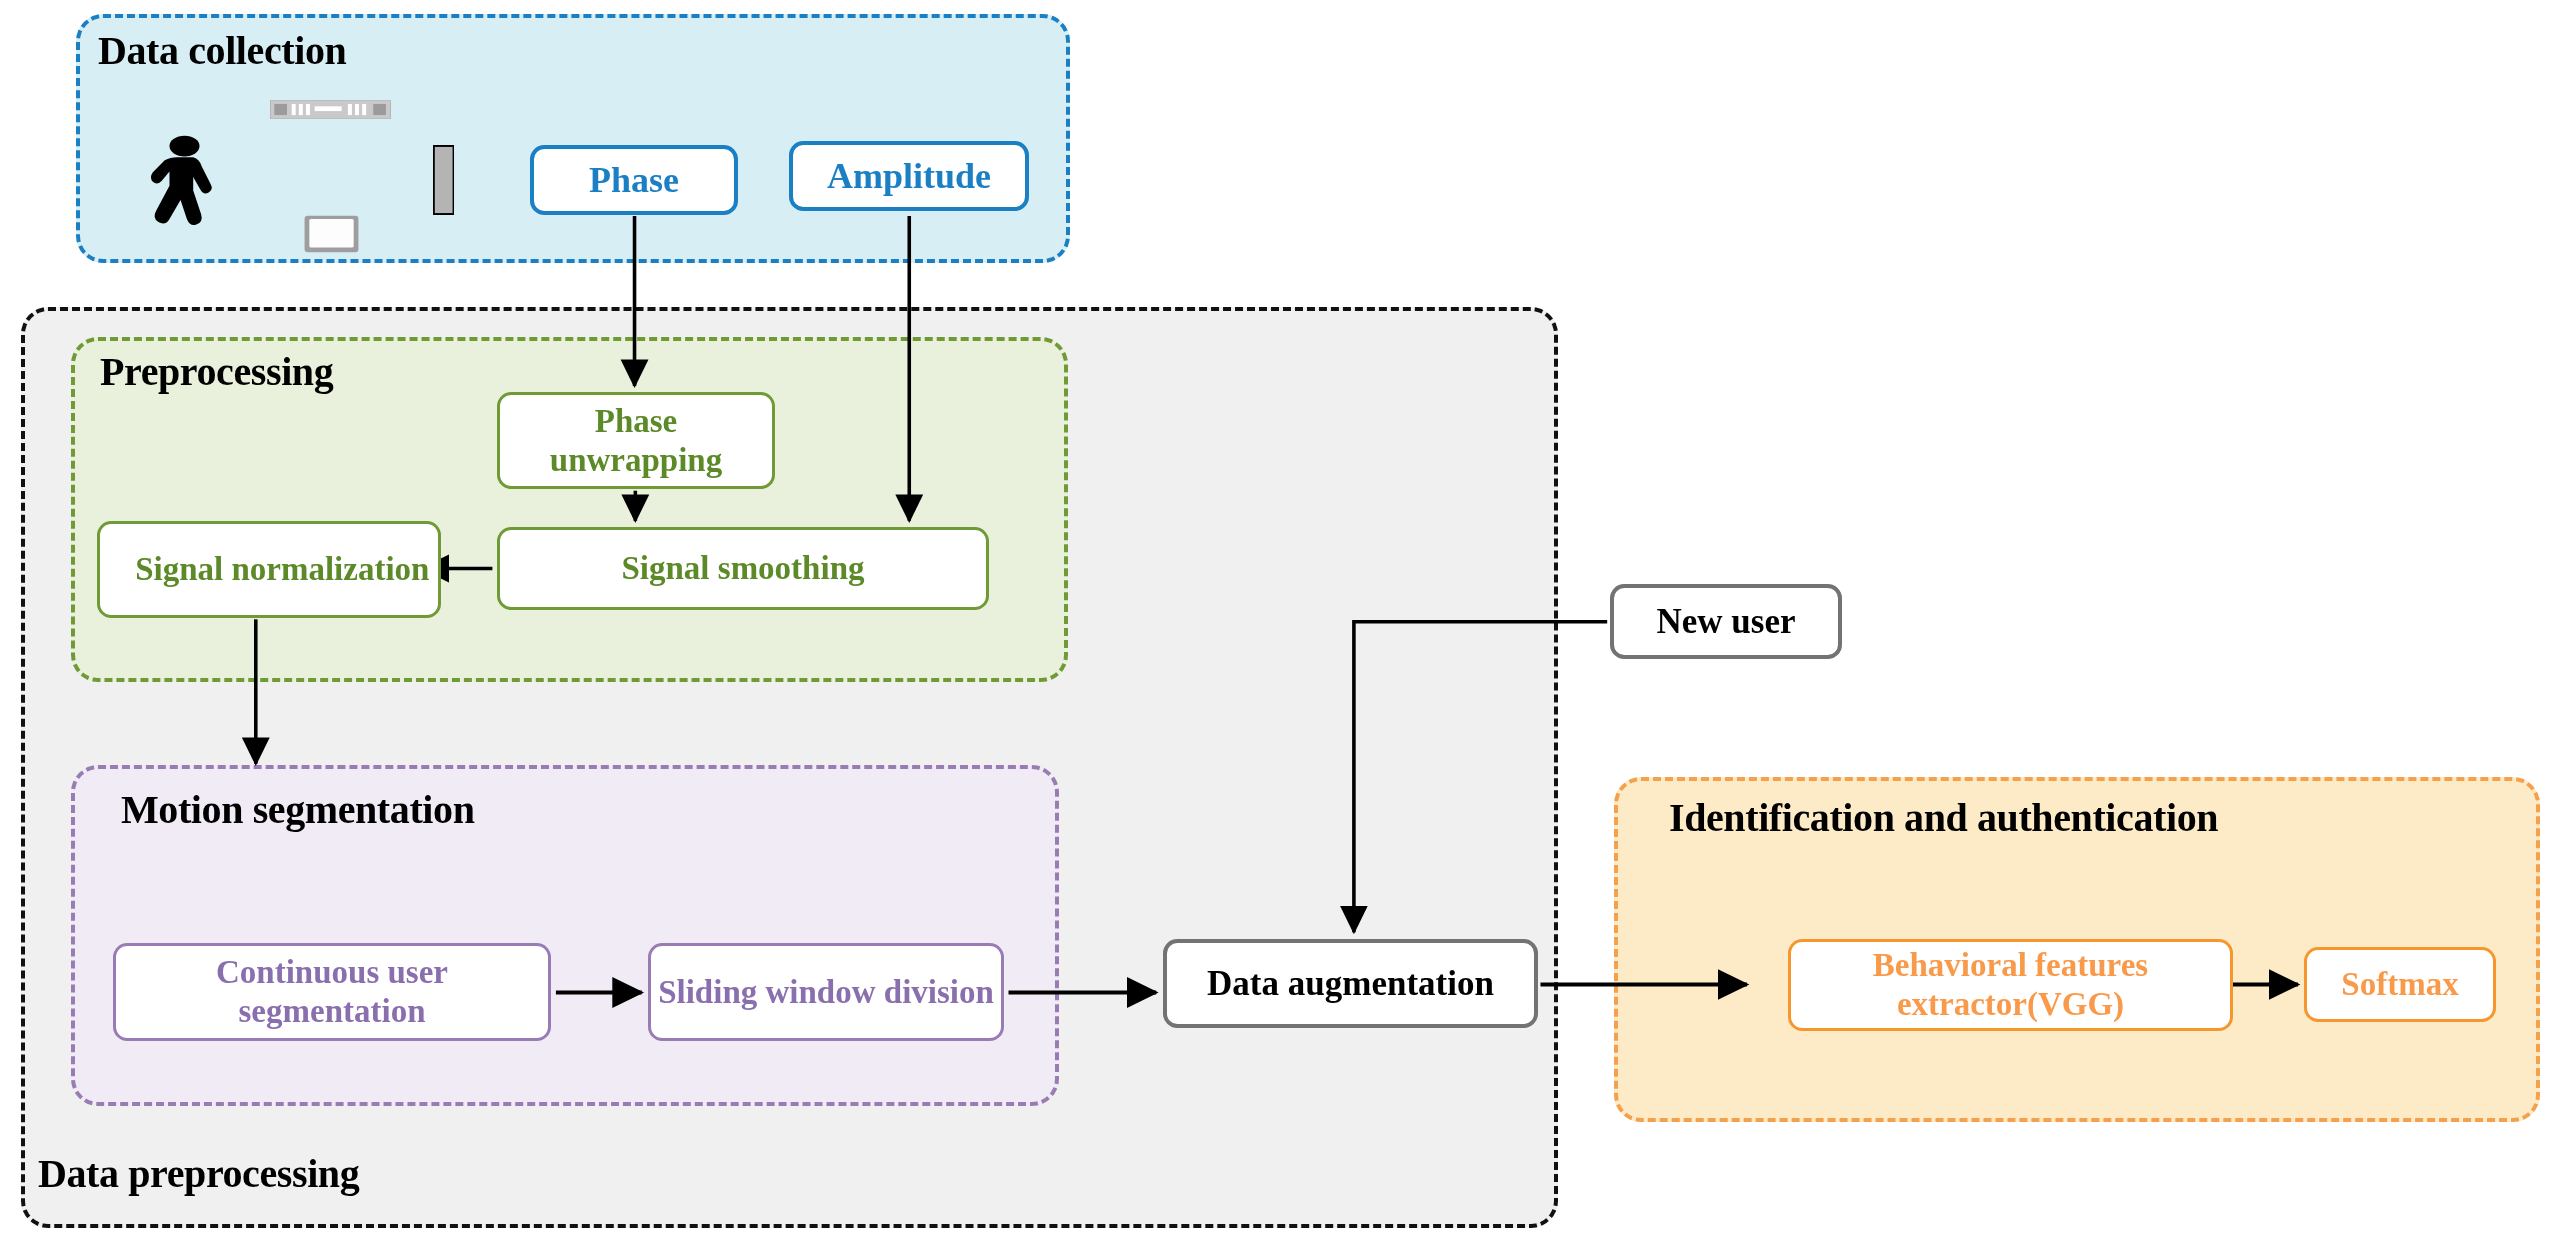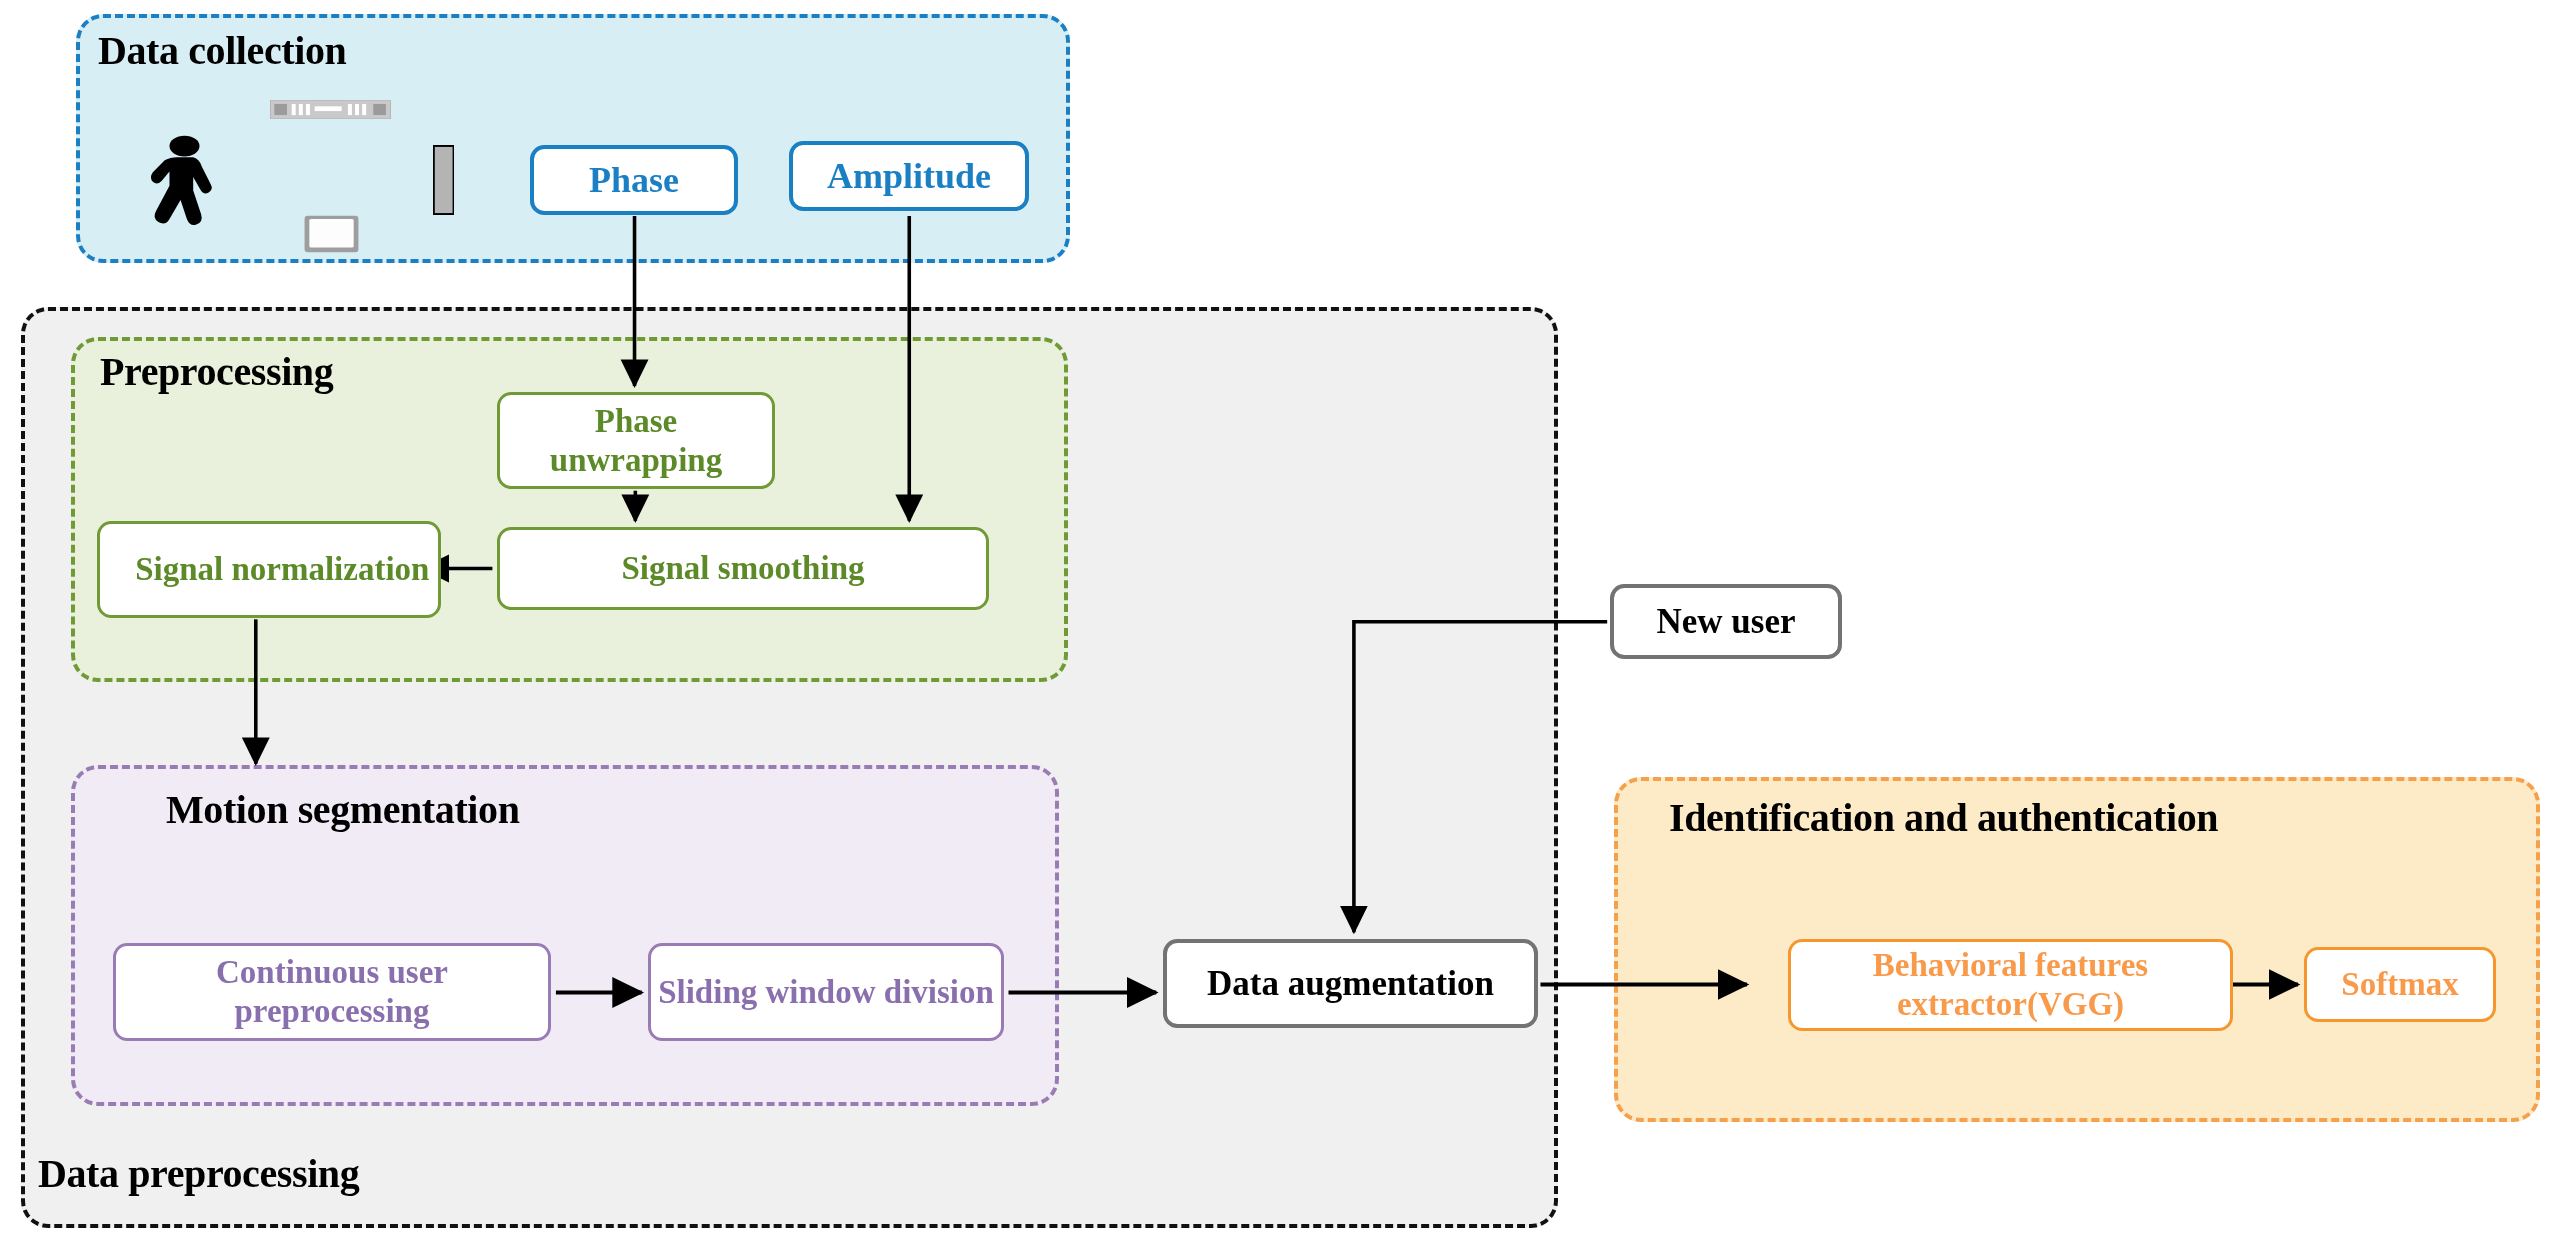--- a/index.html
+++ b/index.html
@@ -53,21 +53,21 @@
   
   .panel-title {
     position: absolute;
     font-weight: bold;
     color: #000000;
     white-space: nowrap;
     letter-spacing: -0.4px;
   }
   #title-data-collection   { left: 98px; top: 27px;  font-size: 40px; }
   #title-preprocessing     { left: 100px; top: 348px; font-size: 40px; }
-  #title-motion-seg        { left: 121px; top: 786px; font-size: 40px; margin-left: 45px; }
+  #title-motion-seg        { left: 121px; top: 786px; font-size: 40px; }
   #title-identification    { left: 1669px; top: 794px; font-size: 40px; }
   #title-data-preproc      { left: 38px;  top: 1150px; font-size: 40px; }
 
   
   .node {
     position: absolute;
     box-sizing: border-box;
     background: #ffffff;
     border-radius: 14.3px;
     display: flex;
@@ -202,21 +202,21 @@
   <div class="node blue" id="node-phase">Phase</div>
 
   <div class="node blue" id="node-amplitude">Amplitude</div>
 
   <div class="node green" id="node-phase-unwrap">Phase unwrapping</div>
 
   <div class="node green" id="node-signal-smooth">Signal smoothing</div>
 
   <div class="node green" id="node-signal-norm">Signal normalization</div>
 
-  <div class="node purple" id="node-cont-user-seg">Continuous user preprocessing</div>
+  <div class="node purple" id="node-cont-user-seg">Continuous user segmentation</div>
 
   <div class="node purple" id="node-sliding-win">Sliding window division</div>
 
   <div class="node black" id="node-data-aug">Data augmentation</div>
 
   <div class="node black" id="node-new-user">New user</div>
 
   <div class="node orange" id="node-vgg">Behavioral features extractor(VGG)</div>
 
   <div class="node orange" id="node-softmax">Softmax</div>

